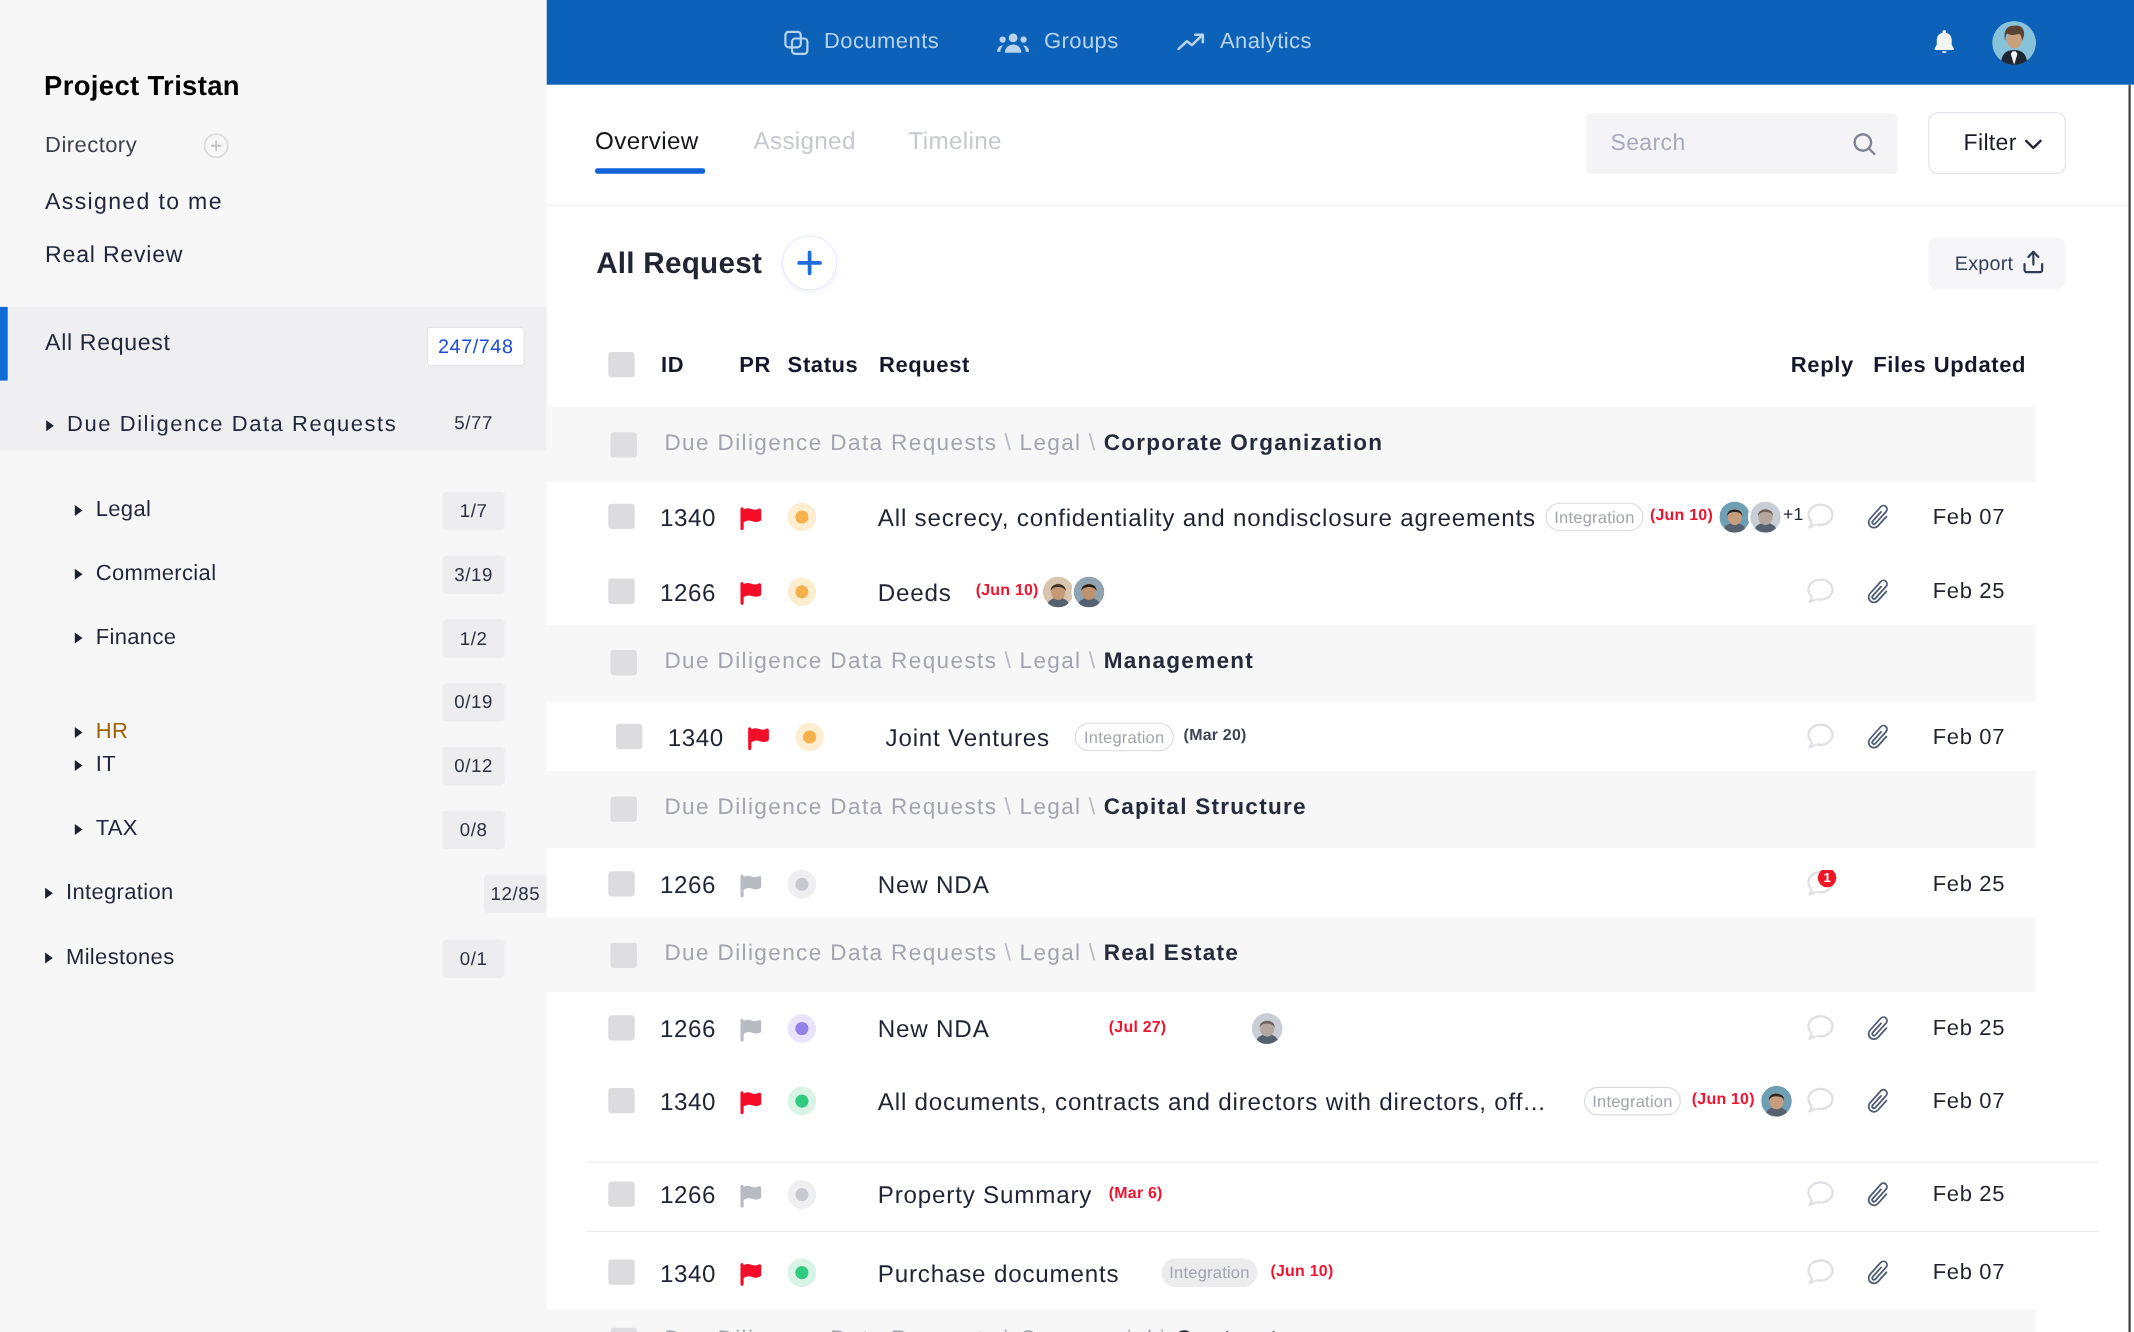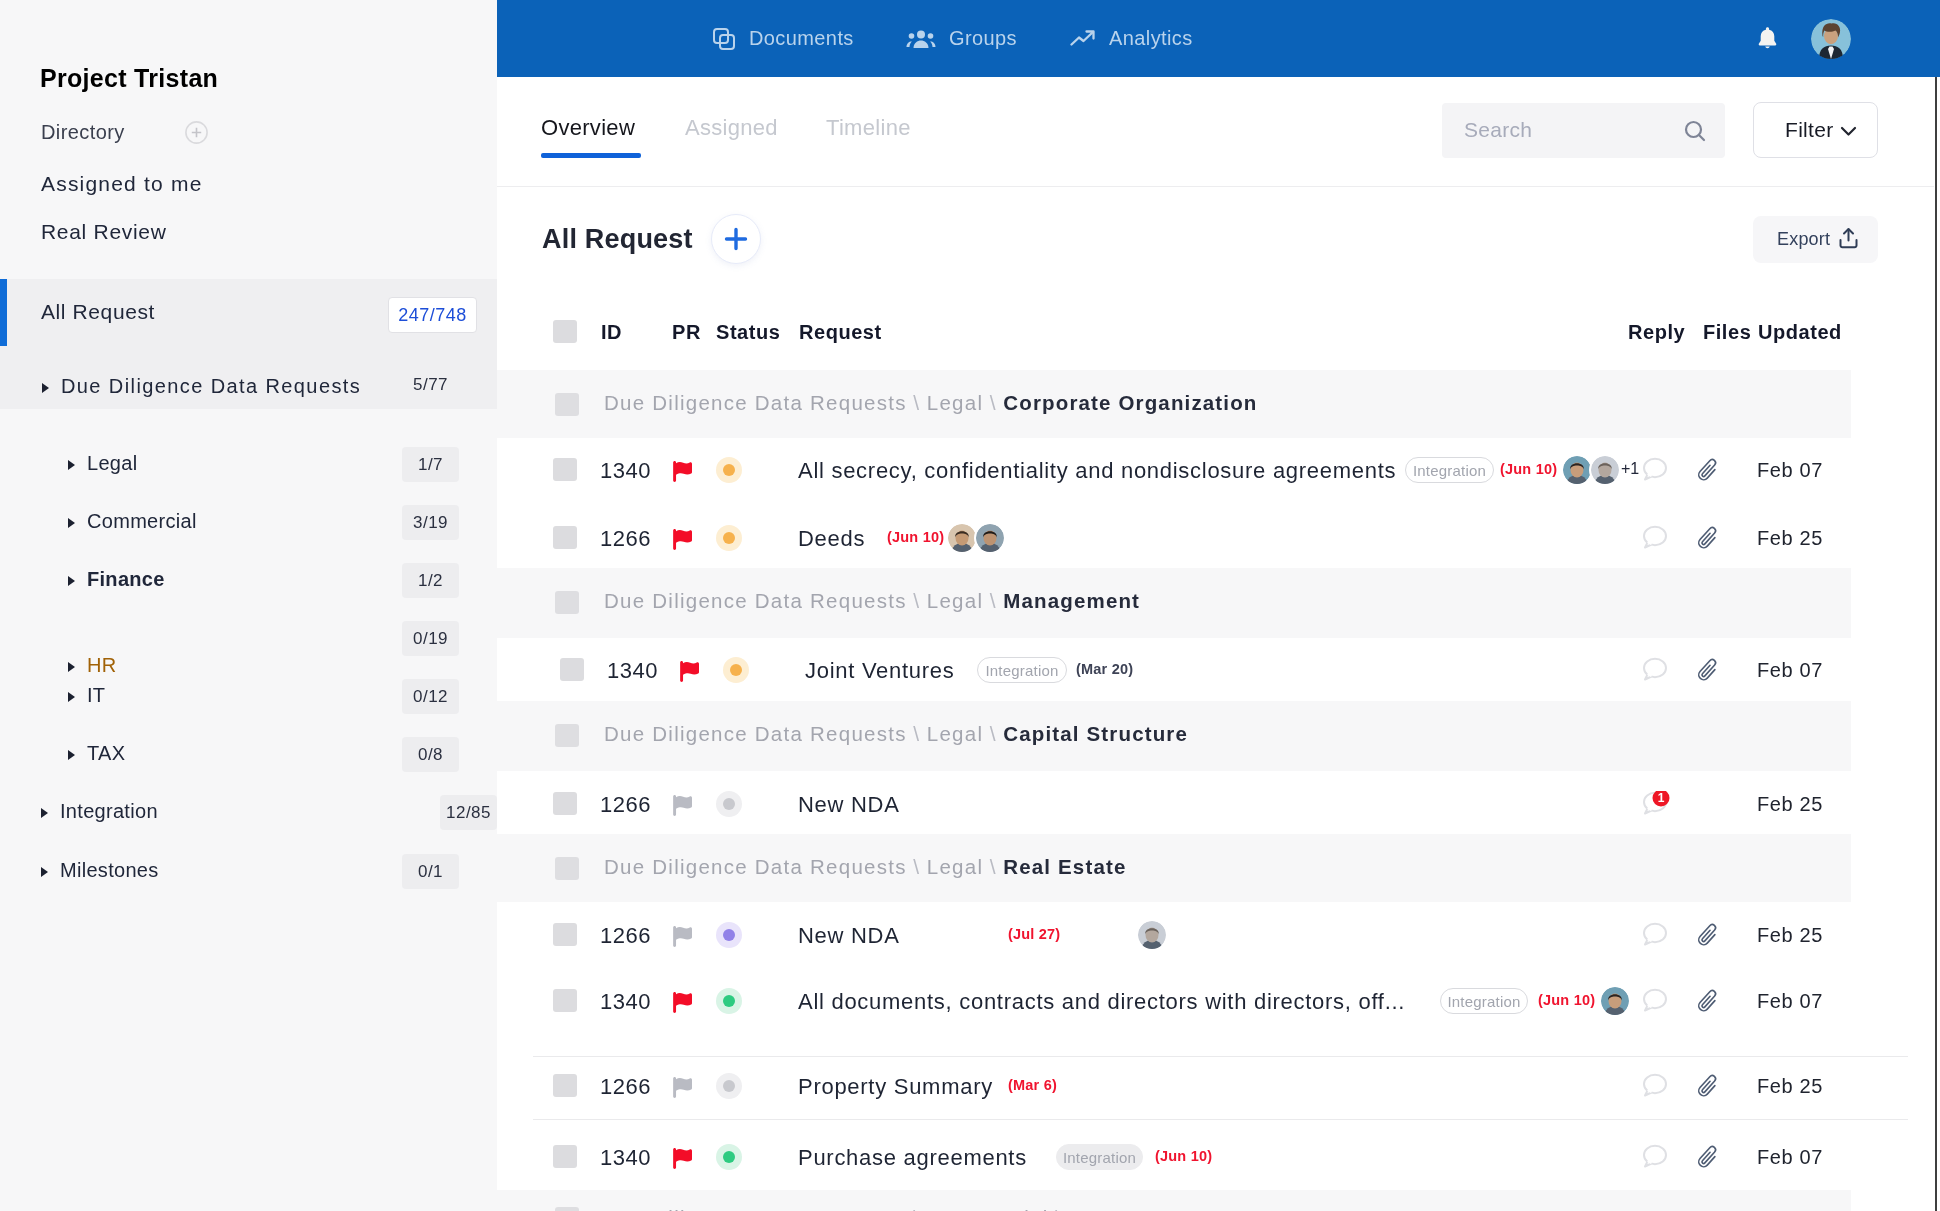--- a/index.html
+++ b/index.html
@@ -55,21 +55,21 @@
 <div class="abs" style="left:0;top:279px;width:497px;height:130px;background:#efeff1;"></div>
 <div class="abs" style="left:0;top:279px;width:7px;height:67px;background:#0f6cd7;"></div>
 <div class="abs" style="left:41px;top:300px;font-size:21px;font-weight:500;color:#20273a;letter-spacing:.6px;">All Request</div>
 <div class="abs" style="left:388px;top:297px;width:89px;height:36px;background:#fff;border:1px solid #e1e1e5;border-radius:4px;font-size:18px;color:#1d4ed8;display:flex;align-items:center;justify-content:center;letter-spacing:.5px;">247/748</div>
 <div class="abs" style="left:42px;top:375px;font-size:20px;font-weight:500;color:#20273a;letter-spacing:1.4px;"><span class="tri"></span>Due Diligence Data Requests</div>
 <div class="abs" style="left:402px;top:375px;width:57px;font-size:17px;color:#2b3040;text-align:center;letter-spacing:.5px;">5/77</div>
 <div class="abs" style="left:68px;top:452px;font-size:20px;font-weight:500;color:#20273a;letter-spacing:.3px;"><span class="tri"></span>Legal</div>
 <div class="badge" style="left:402px;top:447px;width:57px;height:35px;">1/7</div>
 <div class="abs" style="left:68px;top:510px;font-size:20px;font-weight:500;color:#20273a;letter-spacing:.3px;"><span class="tri"></span>Commercial</div>
 <div class="badge" style="left:402px;top:505px;width:57px;height:35px;">3/19</div>
-<div class="abs" style="left:68px;top:568px;font-size:20px;font-weight:700;color:#20273a;letter-spacing:.3px;"><span class="tri"></span>Finance</div>
+<div class="abs" style="left:68px;top:568px;font-size:20px;font-weight:400;color:#20273a;letter-spacing:.3px;"><span class="tri"></span>Finance</div>
 <div class="badge" style="left:402px;top:563px;width:57px;height:35px;">1/2</div>
 <div class="abs" style="left:68px;top:626px;font-size:20px;font-weight:500;color:#a16207;letter-spacing:.3px;margin-top:28px;"><span class="tri"></span>HR</div>
 <div class="badge" style="left:402px;top:621px;width:57px;height:35px;">0/19</div>
 <div class="abs" style="left:68px;top:684px;font-size:20px;font-weight:500;color:#20273a;letter-spacing:.3px;"><span class="tri"></span>IT</div>
 <div class="badge" style="left:402px;top:679px;width:57px;height:35px;">0/12</div>
 <div class="abs" style="left:68px;top:742px;font-size:20px;font-weight:500;color:#20273a;letter-spacing:.3px;"><span class="tri"></span>TAX</div>
 <div class="badge" style="left:402px;top:737px;width:57px;height:35px;">0/8</div>
 <div class="abs" style="left:41px;top:800px;font-size:20px;font-weight:500;color:#20273a;letter-spacing:.3px;"><span class="tri"></span>Integration</div>
 <div class="badge" style="left:402px;top:795px;width:57px;height:35px;margin-left:38px;">12/85</div>
 <div class="abs" style="left:41px;top:859px;font-size:20px;font-weight:500;color:#20273a;letter-spacing:.3px;"><span class="tri"></span>Milestones</div>
@@ -355,21 +355,21 @@
     <div class="upd" style="left:1757px;top:1075px;">Feb 25</div>
 <div class="divline" style="top:1119px;"></div>
 <div class="cb" style="left:553px;top:1145px;"></div>
     <div class="id" style="left:600px;top:1145px;">1340</div>
     <svg class="abs" style="left:671px;top:1146px" width="24" height="24" viewBox="0 0 24 24">
 <path fill="#f30d28" d="M3.6 2.1c.8 0 1.45.65 1.45 1.45v.6c2.2-1.3 4.4-1.5 7.1-.4 2.5 1 4.6.9 6.6-.25 1-.57 2.25.15 2.25 1.3v8.4c0 .55-.3 1.07-.78 1.33-2.3 1.27-4.75 1.42-7.57.3-2.4-.95-4.6-.7-7.6.9v5.7c0 .8-.65 1.45-1.45 1.45s-1.45-.65-1.45-1.45V3.55c0-.8.65-1.45 1.45-1.45z"></path>
     </svg>
     <span class="dot" style="left:716px;top:1144px;background:#d9f4e6">
       <i style="background:#2ecb81"></i>
     </span>
-    <div class="req" style="left:798px;top:1145px;">Purchase agreements</div>
+    <div class="req" style="left:798px;top:1145px;">Purchase documents</div>
     <div class="pill fill" style="left:1056px;top:1144px;width:87px;">Integration</div>
     <div class="due" style="left:1155px;top:1148px;">(Jun 10)</div>
     <svg class="abs" style="left:1642px;top:1144px" width="28" height="26" viewBox="0 0 28 26">
 <ellipse cx="13" cy="11" rx="11" ry="9.2" fill="#fff" stroke="#dfe0e4" stroke-width="2"></ellipse>
 <path d="M5.5 17.5 L3 22.5 L9.5 19.5" fill="#fff" stroke="#dfe0e4" stroke-width="2" stroke-linejoin="round"></path>
 <path d="M5.8 16.8 L9.6 18.9" stroke="#fff" stroke-width="2.5"></path>
     </svg>
     <svg class="abs" style="left:1695px;top:1144px" width="26" height="26" viewBox="0 0 16 16">
 <g transform="rotate(42 8 8)">
         <path fill="#4e5c73" d="M4.5 3a2.5 2.5 0 0 1 5 0v9a1.5 1.5 0 0 1-3 0V5a.5.5 0 0 1 1 0v7a.5.5 0 0 0 1 0V3a1.5 1.5 0 1 0-3 0v9a2.5 2.5 0 0 0 5 0V5a.5.5 0 0 1 1 0v7a3.5 3.5 0 1 1-7 0z"></path>

